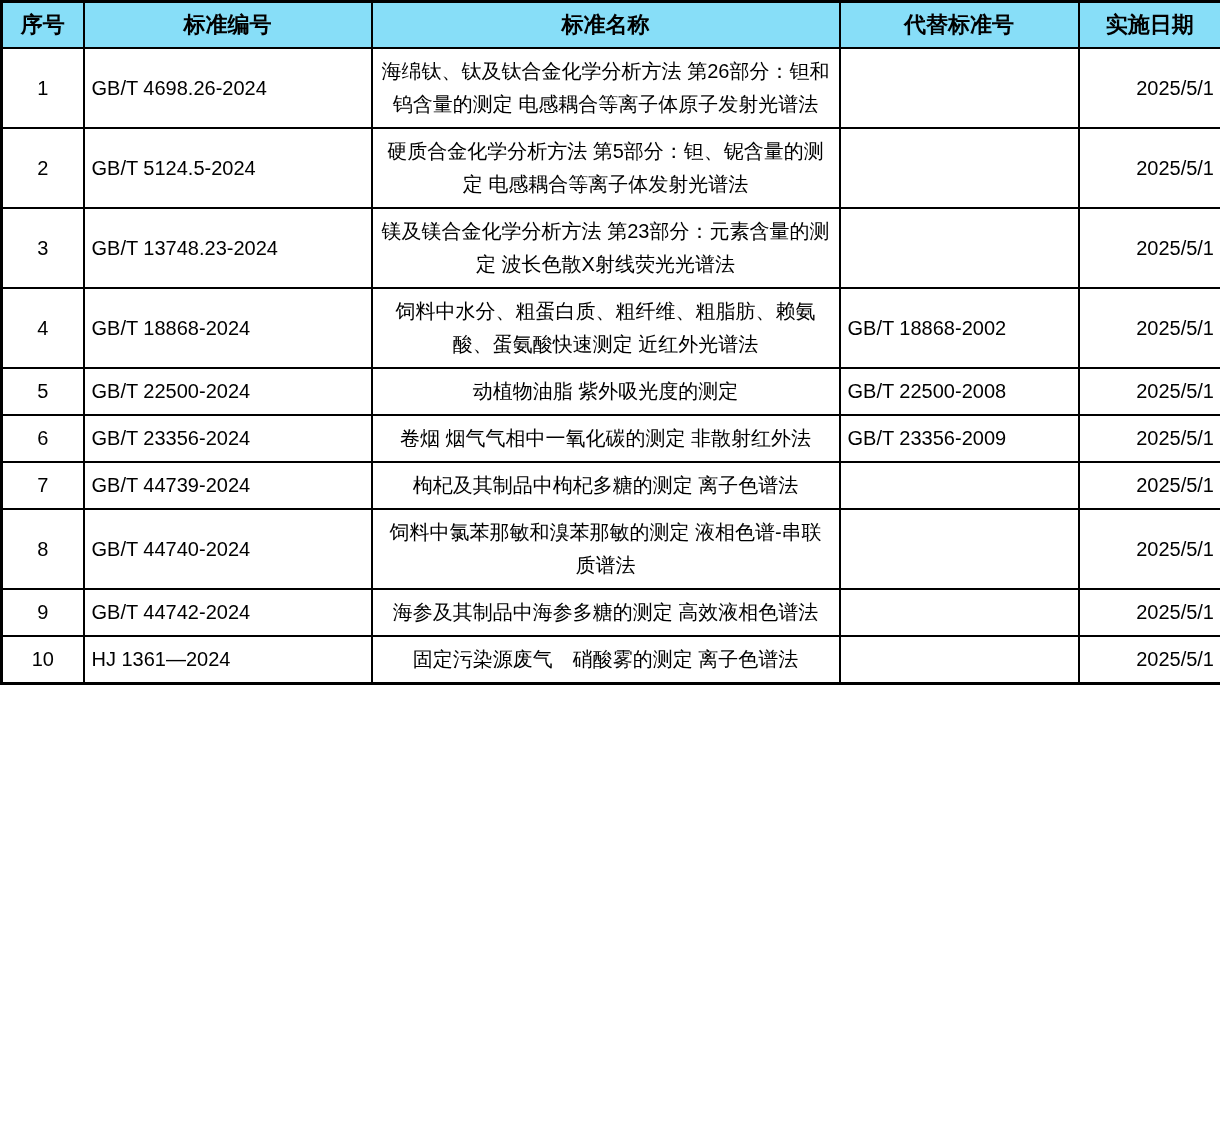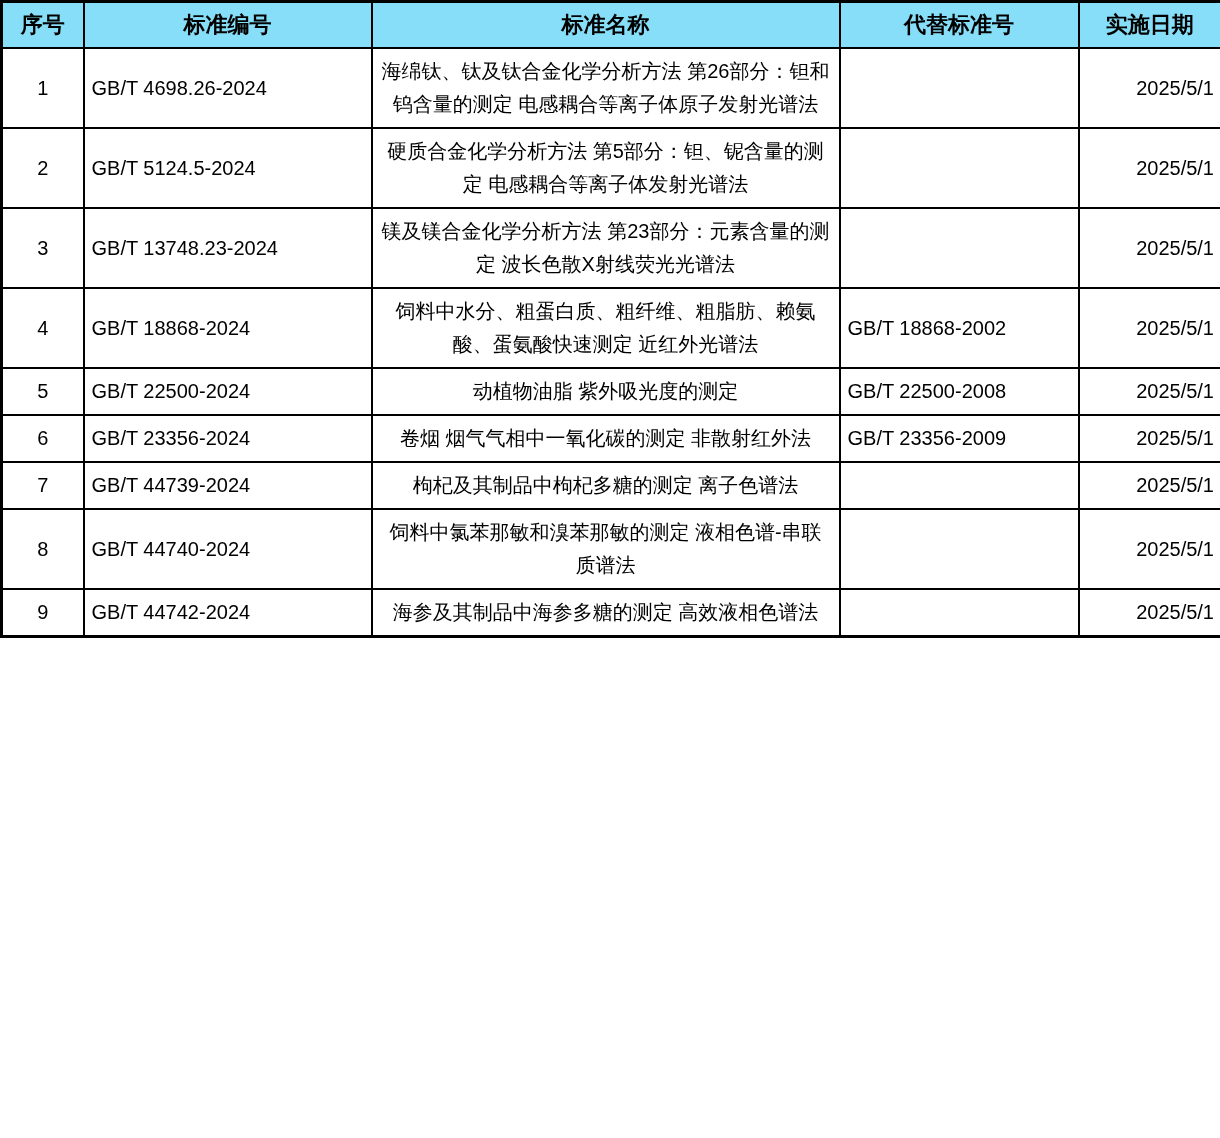--- a/index.html
+++ b/index.html
@@ -147,15 +147,22 @@
     <td class="cell-replaces"></td>
     <td class="cell-date">2025/5/1</td>
   </tr>
         <tr>
     <td class="cell-index">9</td>
     <td class="cell-code">GB/T 44742-2024</td>
     <td class="cell-name">海参及其制品中海参多糖的测定 高效液相色谱法</td>
     <td class="cell-replaces"></td>
     <td class="cell-date">2025/5/1</td>
   </tr>
+        <tr>
+    <td class="cell-index">10</td>
+    <td class="cell-code">HJ 1361—2024</td>
+    <td class="cell-name">固定污染源废气　硝酸雾的测定 离子色谱法</td>
+    <td class="cell-replaces"></td>
+    <td class="cell-date">2025/5/1</td>
+  </tr>
       </tbody>
   </table>
 </div>
 
 </body></html>

